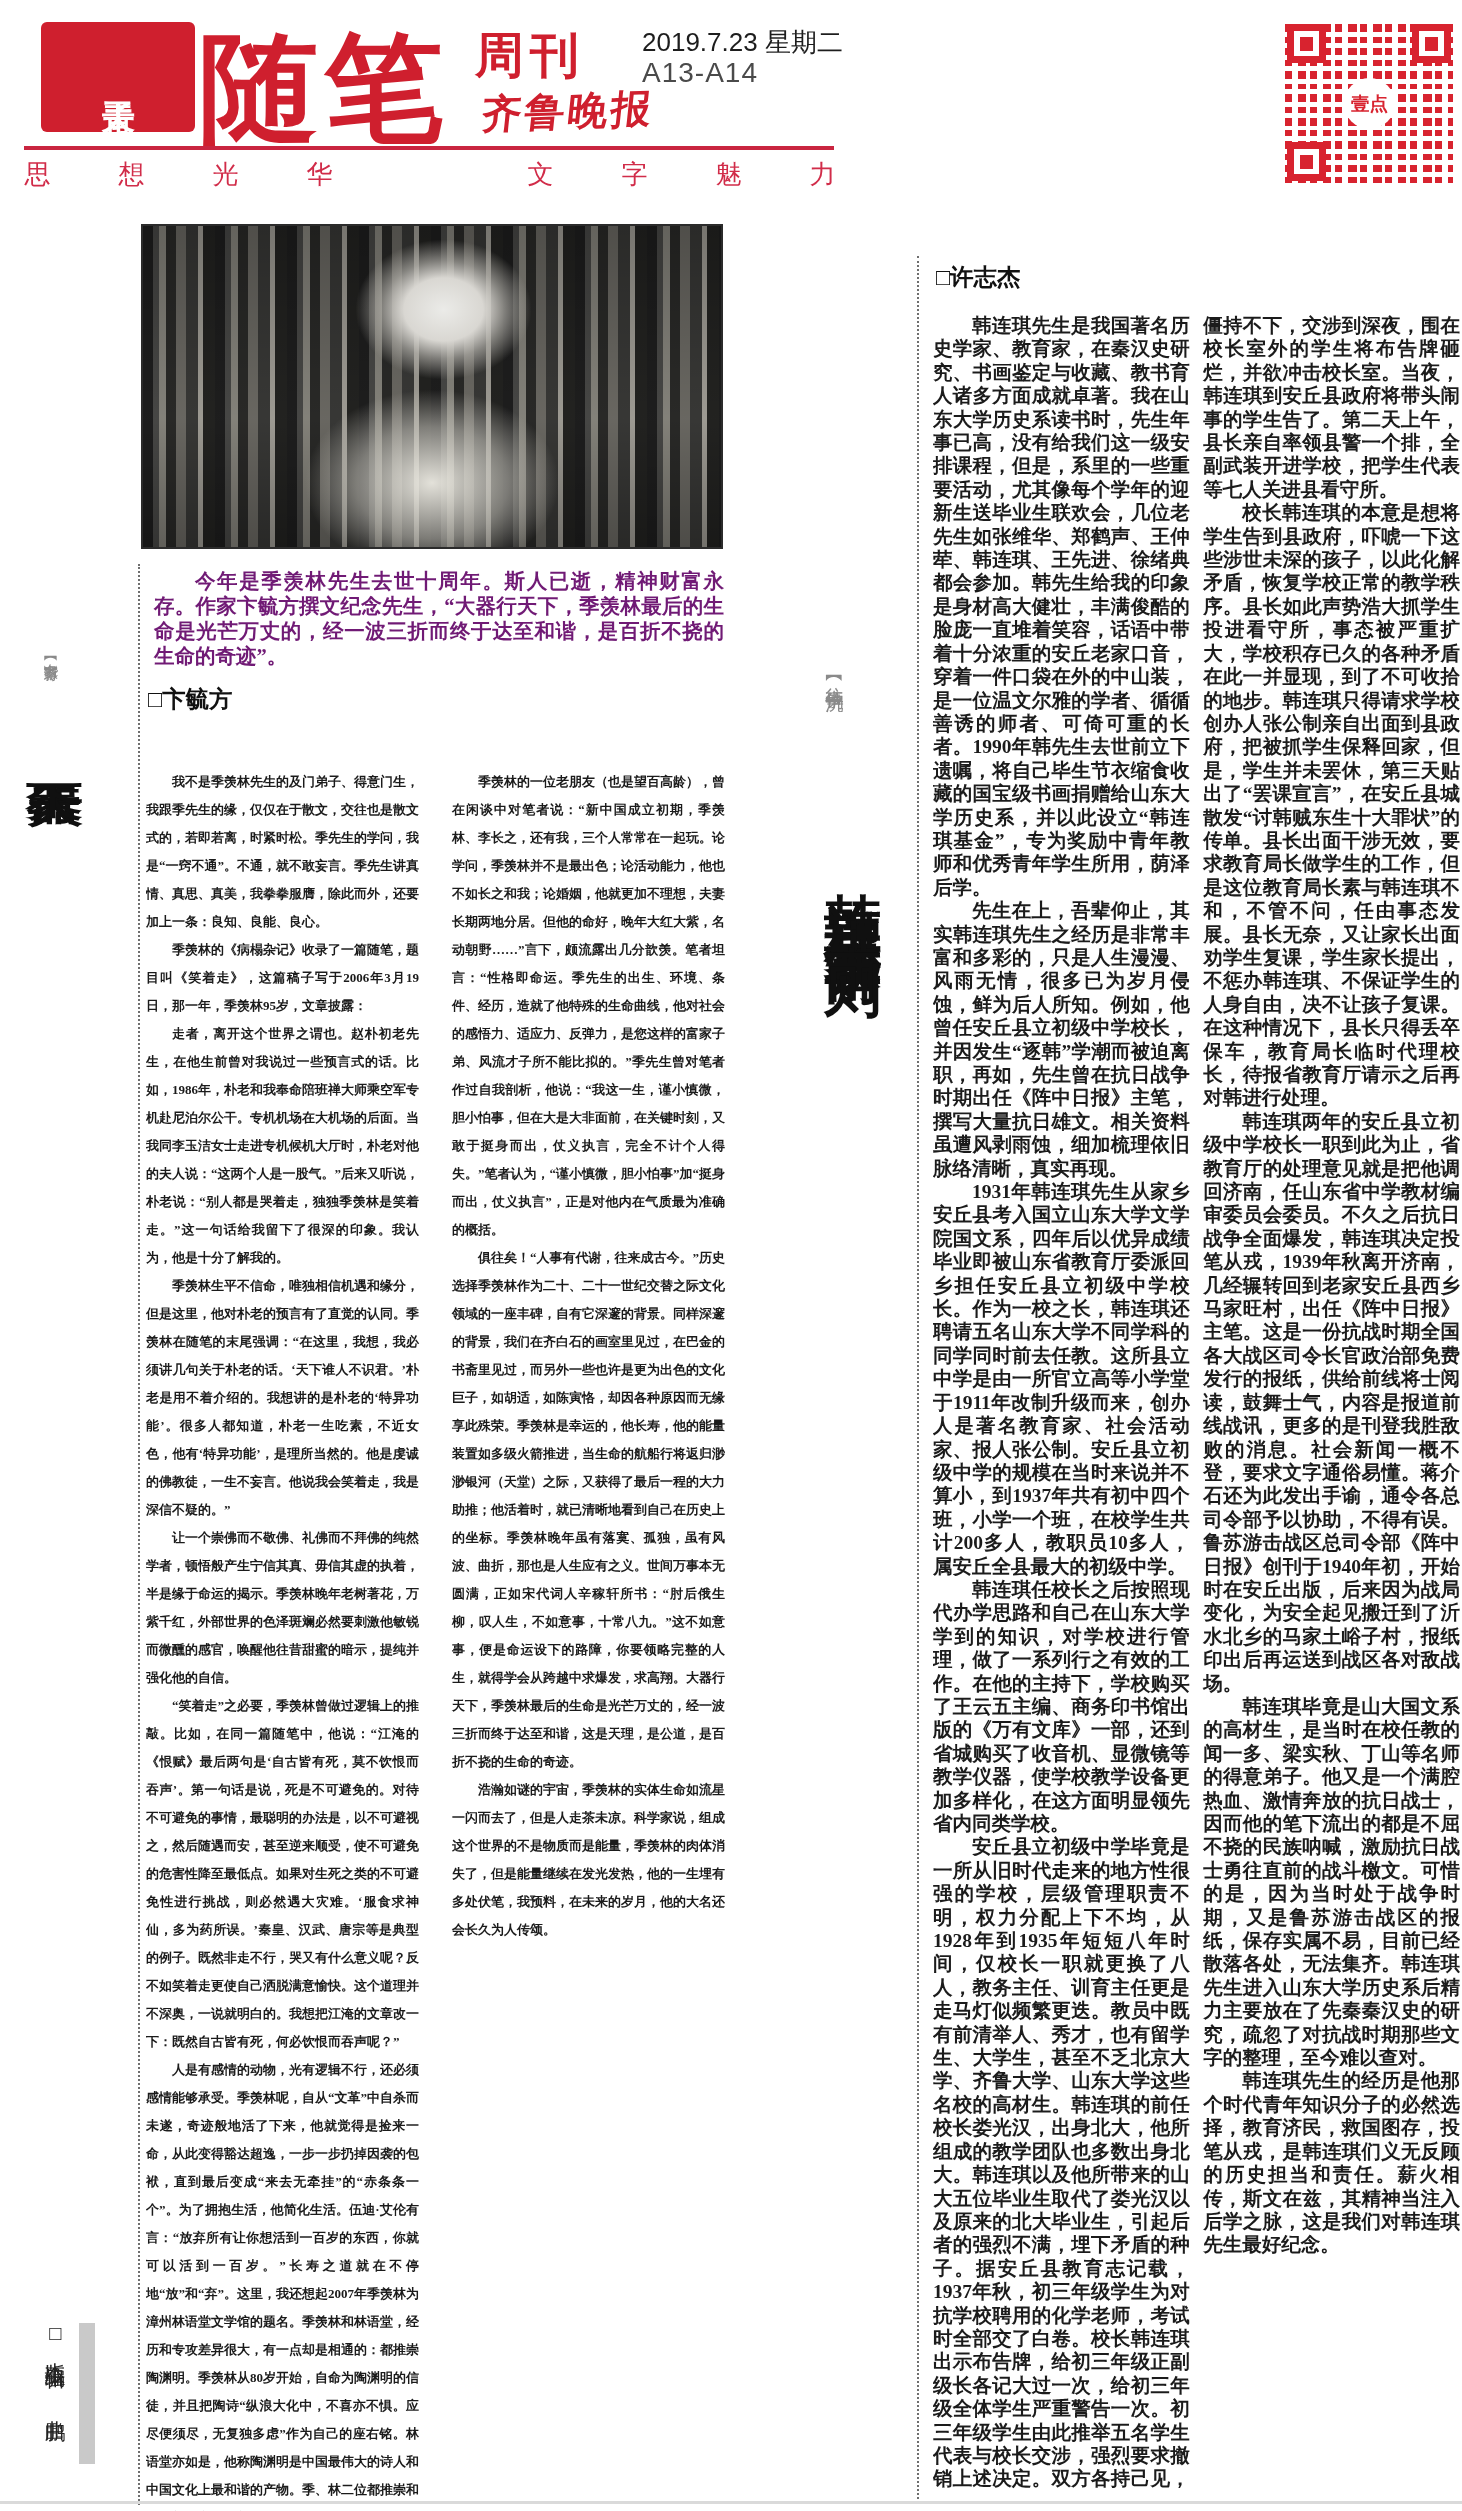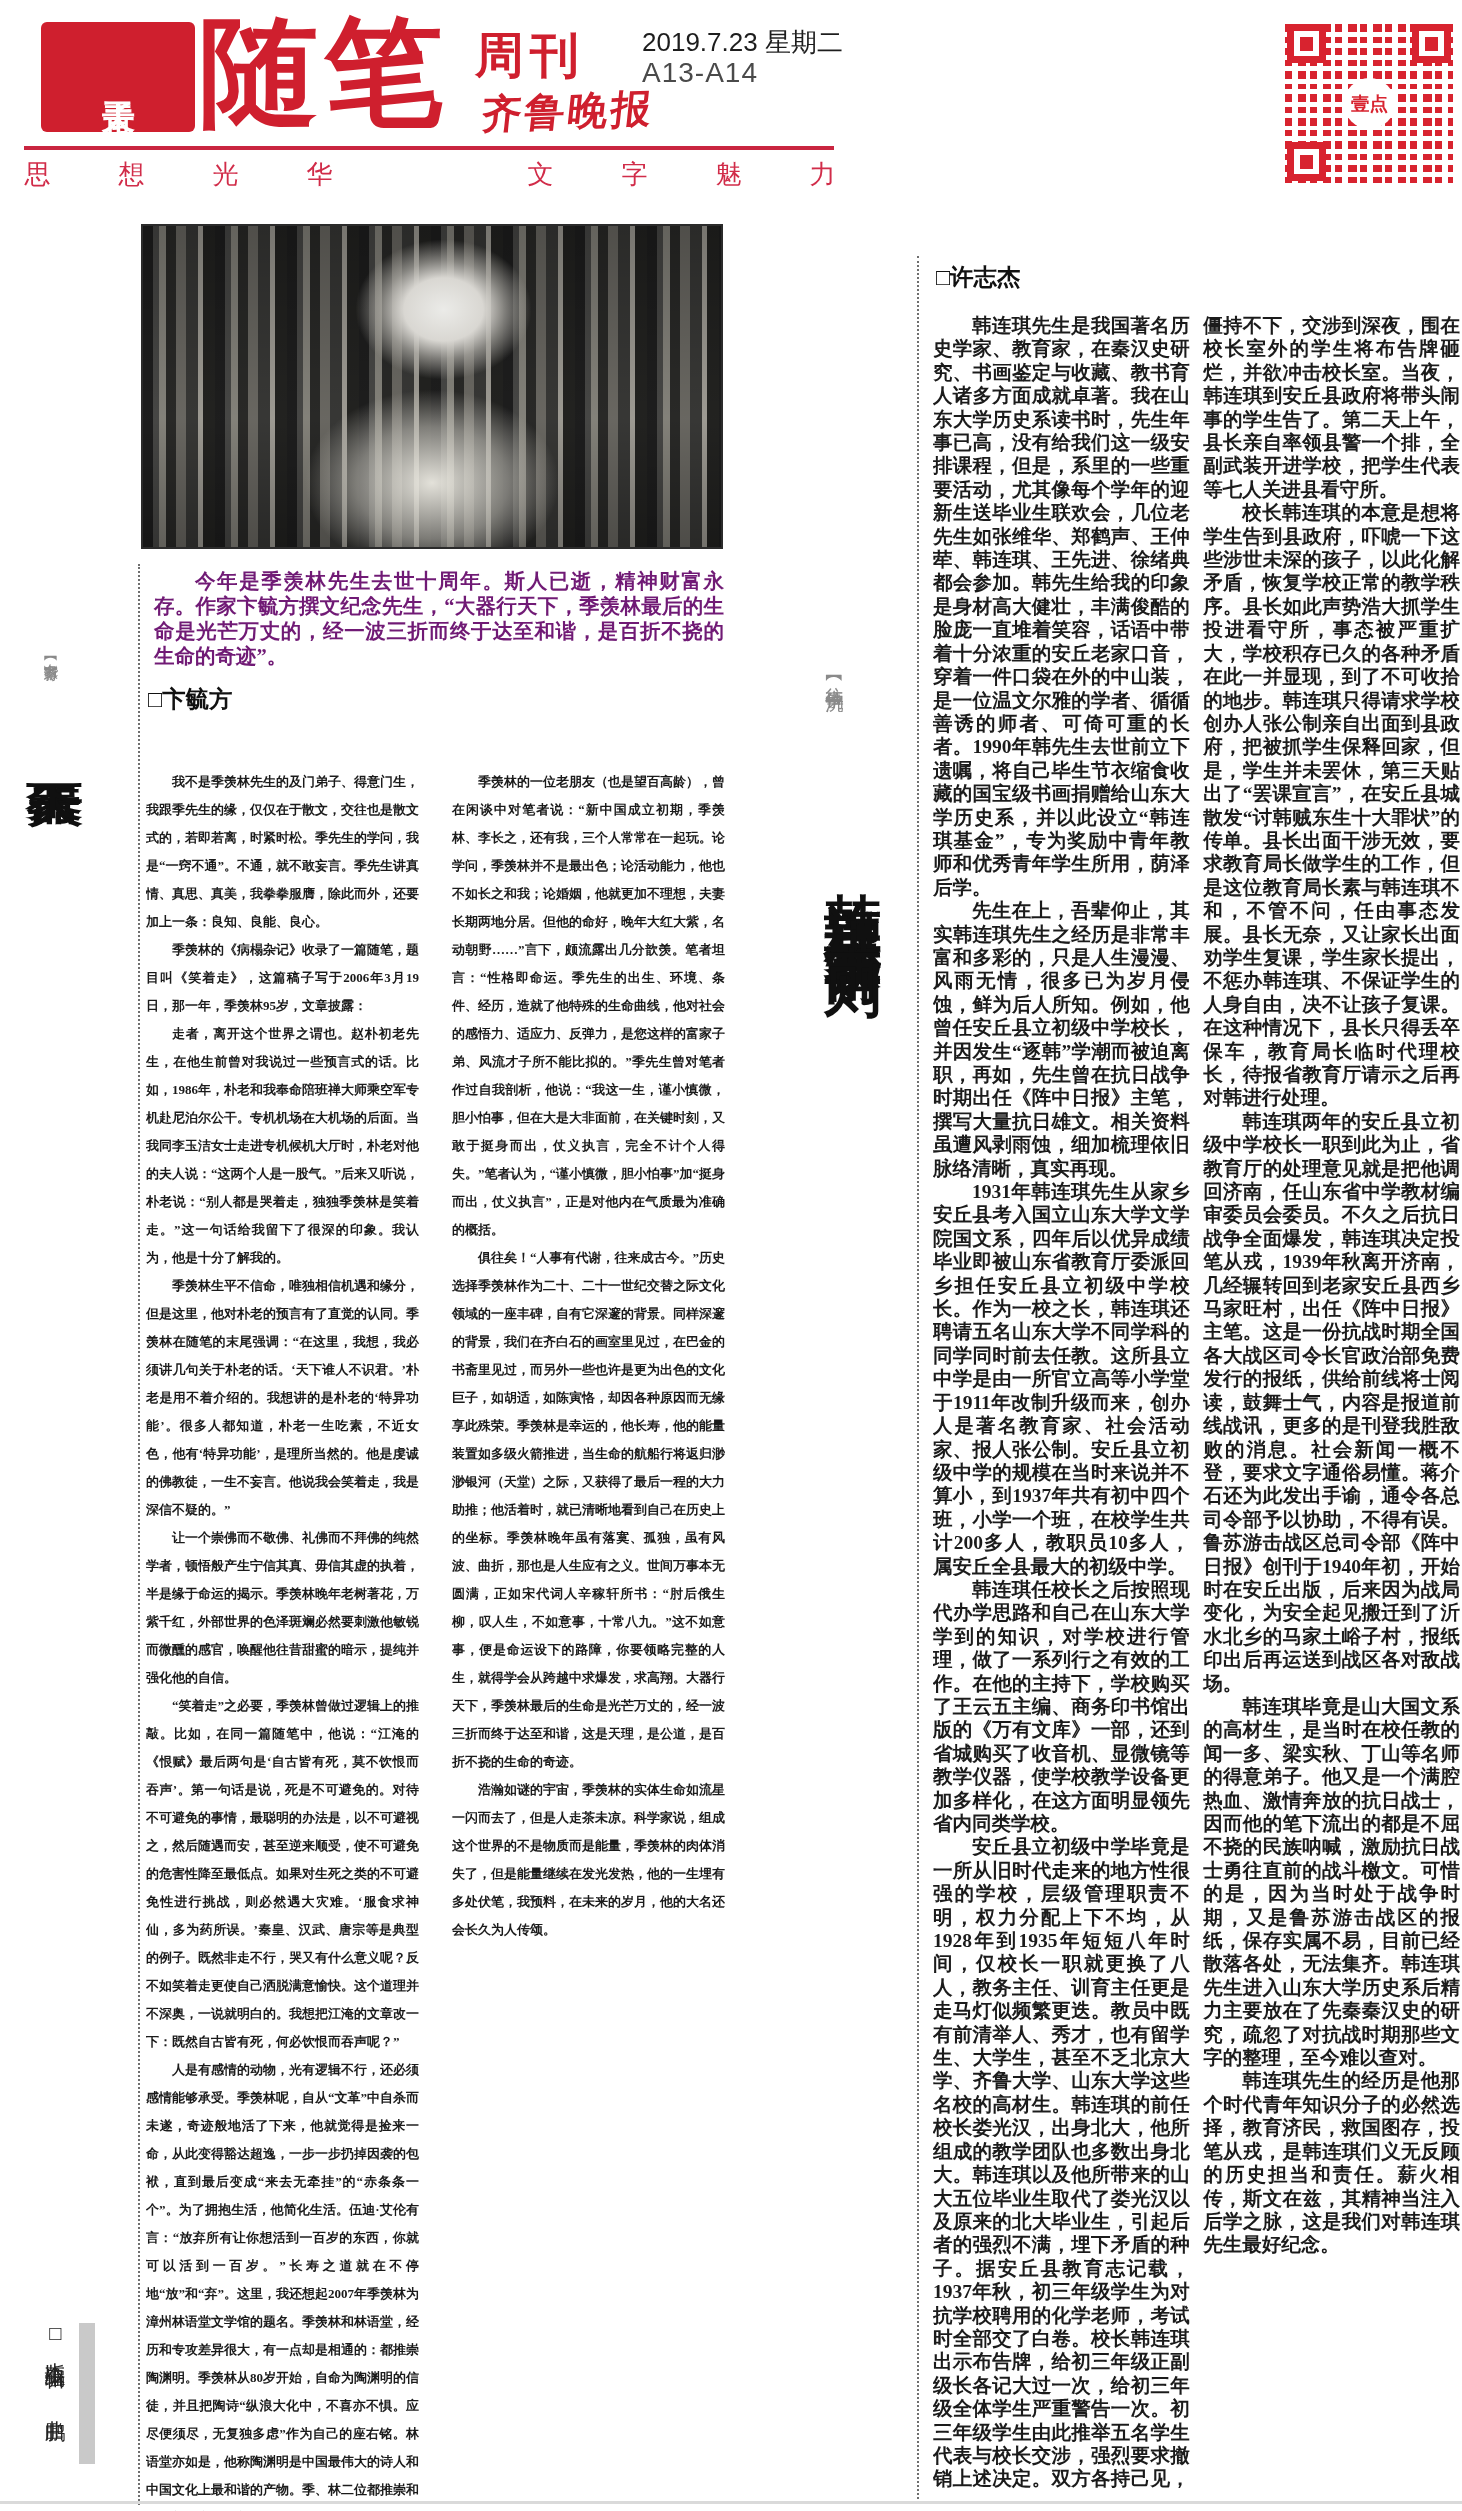--- a/index.html
+++ b/index.html
@@ -4,21 +4,21 @@
 <style>
   html,body{margin:0;padding:0;background:#ffffff;}
   .page{position:relative;width:1463px;height:2511px;background:#fff;overflow:hidden;
         font-family:"Liberation Serif", serif;color:#1b1b1b;}
   .abs{position:absolute;}
   
   .seal{left:41px;top:21.5px;width:154px;height:110px;background:#cf1f2e;border-radius:5.9px;
         display:flex;align-items:center;justify-content:center;}
   .seal-text{writing-mode:vertical-rl;text-orientation:upright;color:#fff;
         font:bold 33px/35px "Liberation Serif",serif;letter-spacing:1px;}
-  .logo{left:199px;top:10px;font-family:"Liberation Sans",sans-serif;font-weight:900;
+  .logo{left:199px;top:26px;font-family:"Liberation Sans",sans-serif;font-weight:900;
         font-size:119px;line-height:123px;color:#cf1f2e;letter-spacing:5.9px;}
   .weekly{left:475px;top:23.4px;font-family:"Liberation Sans",sans-serif;font-weight:900;
         font-size:49px;color:#cf1f2e;letter-spacing:5.9px;}
   .paper-script{left:482px;top:84px;font-family:"Liberation Serif",serif;font-weight:bold;
         font-size:40px;color:#cf1f2e;transform:skewX(-8deg) rotate(-2deg);letter-spacing:2.9px;}
   .date-line{left:642px;top:25px;font-family:"Liberation Sans",sans-serif;font-size:26px;color:#1d1d1d;}
   .page-no{left:642px;top:57px;font-family:"Liberation Sans",sans-serif;font-size:28px;color:#4a4a4a;letter-spacing:1px;}
   .rule-red{left:24.4px;top:146px;width:810px;height:3.9px;background:#c92540;}
   .slogan{left:24.4px;top:157px;width:878px;display:flex;gap:127px;color:#d12c49;
         font-family:"Liberation Sans",sans-serif;font-size:26px;align-items:flex-end;}

